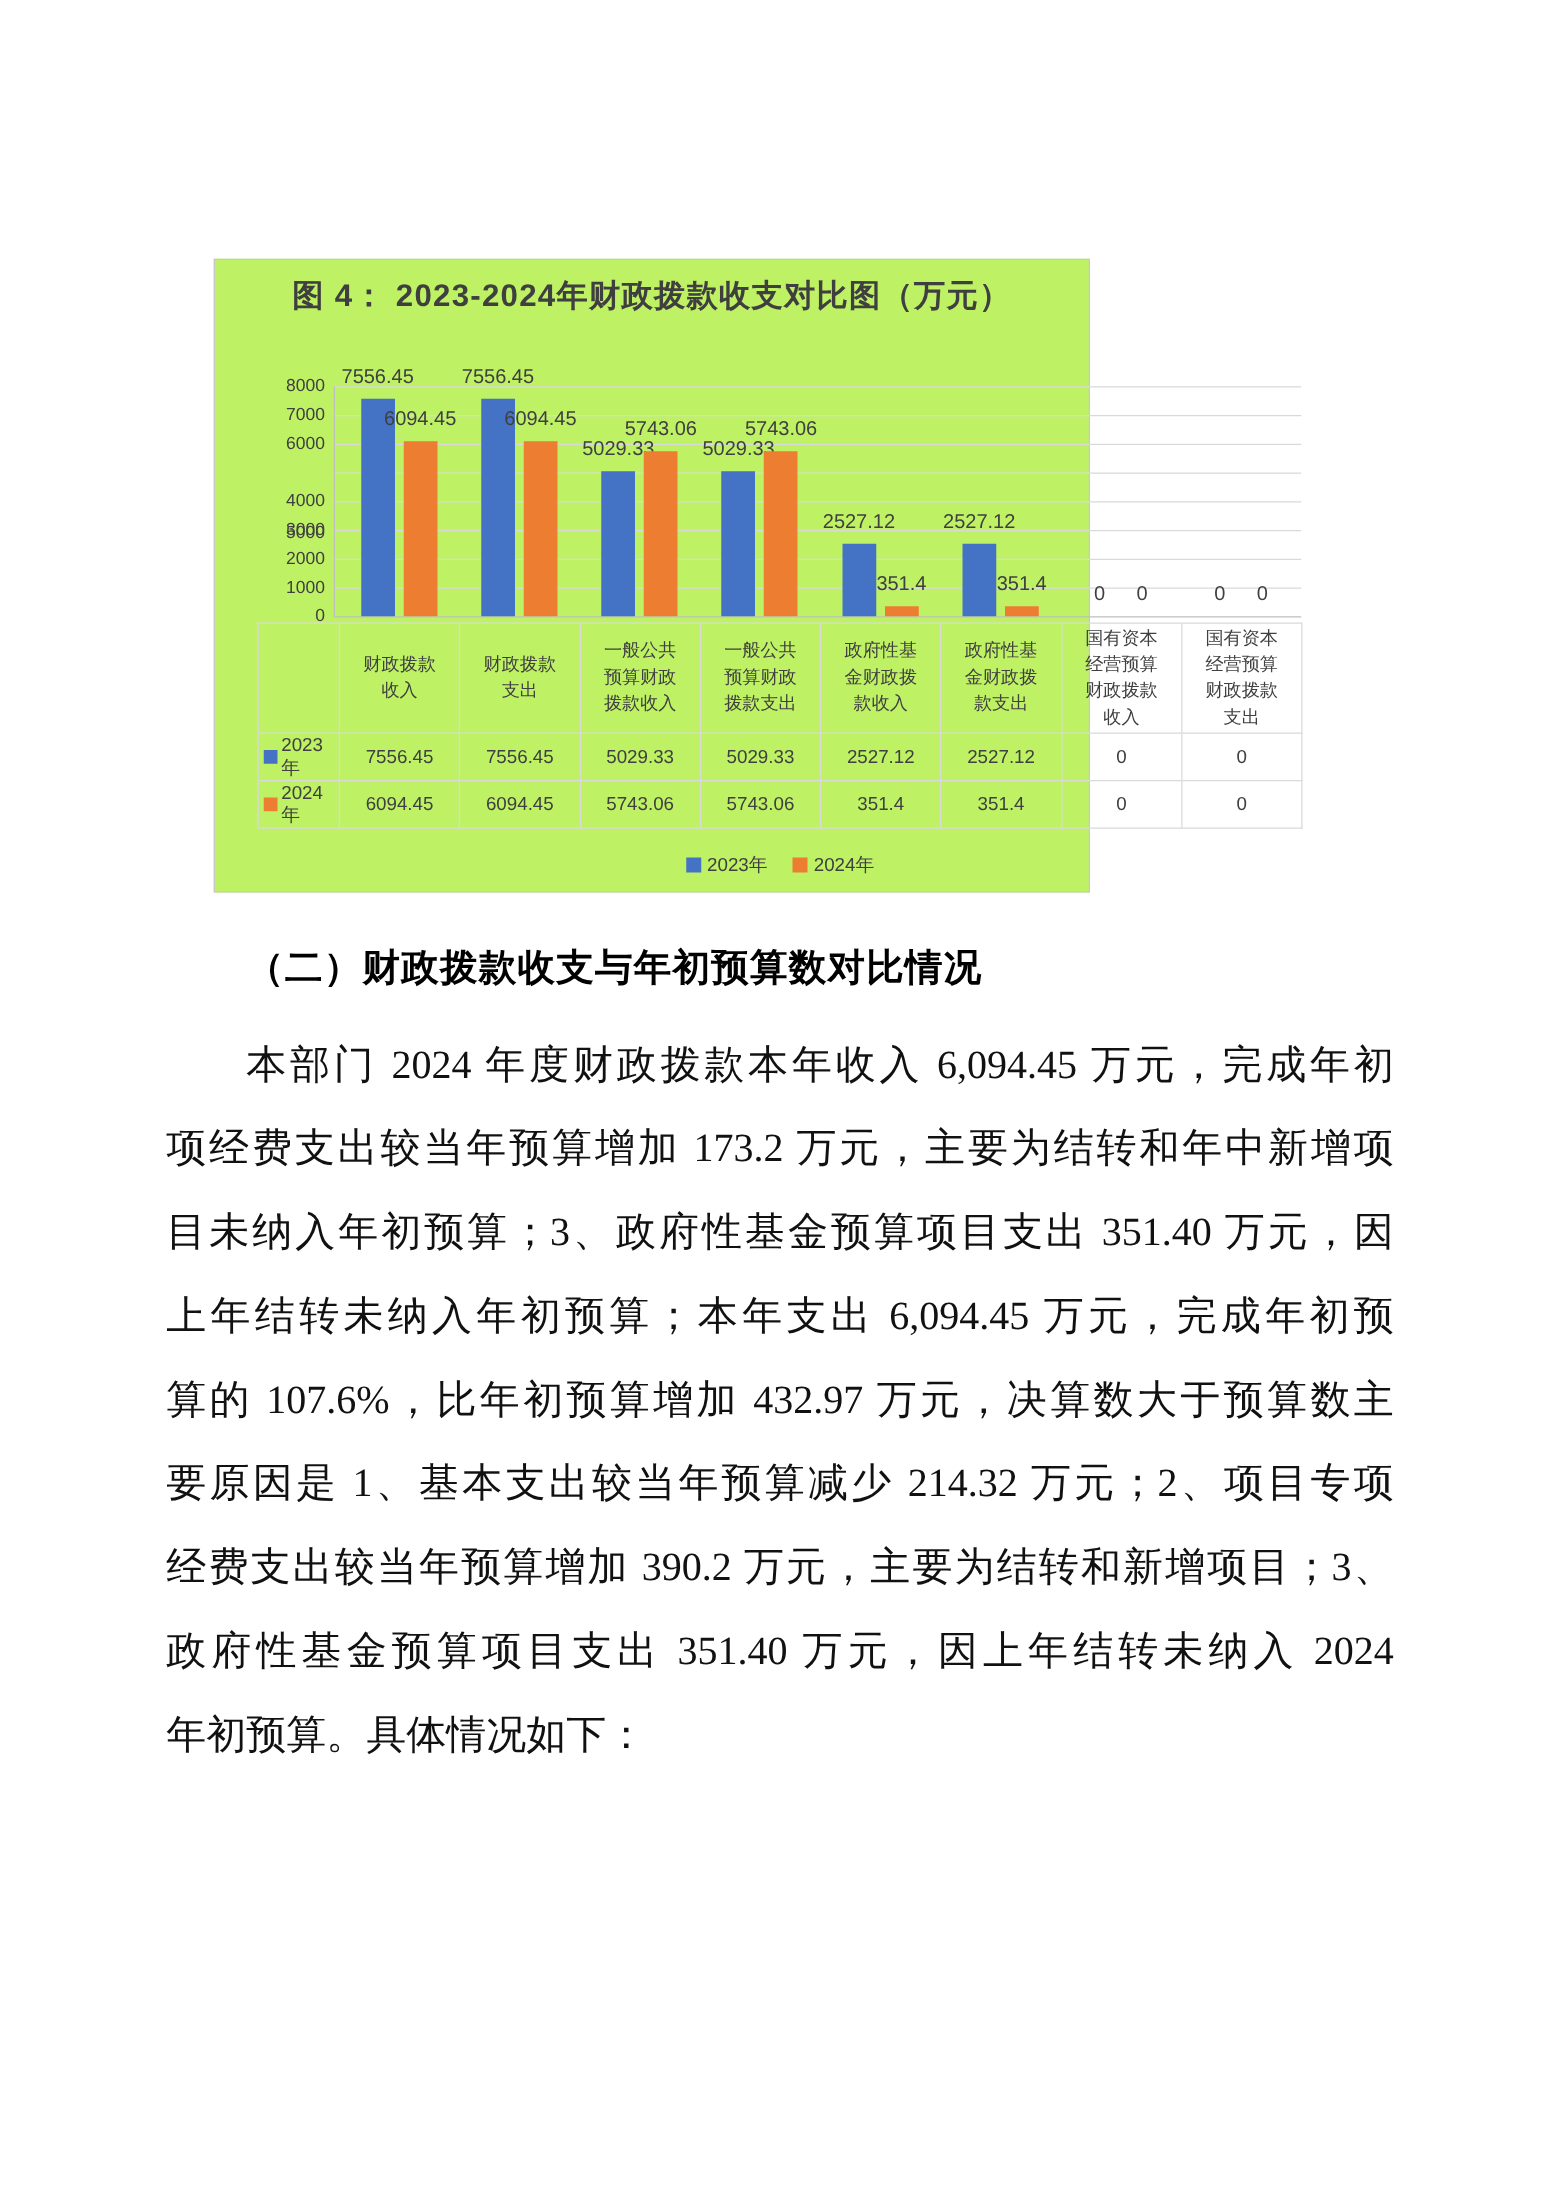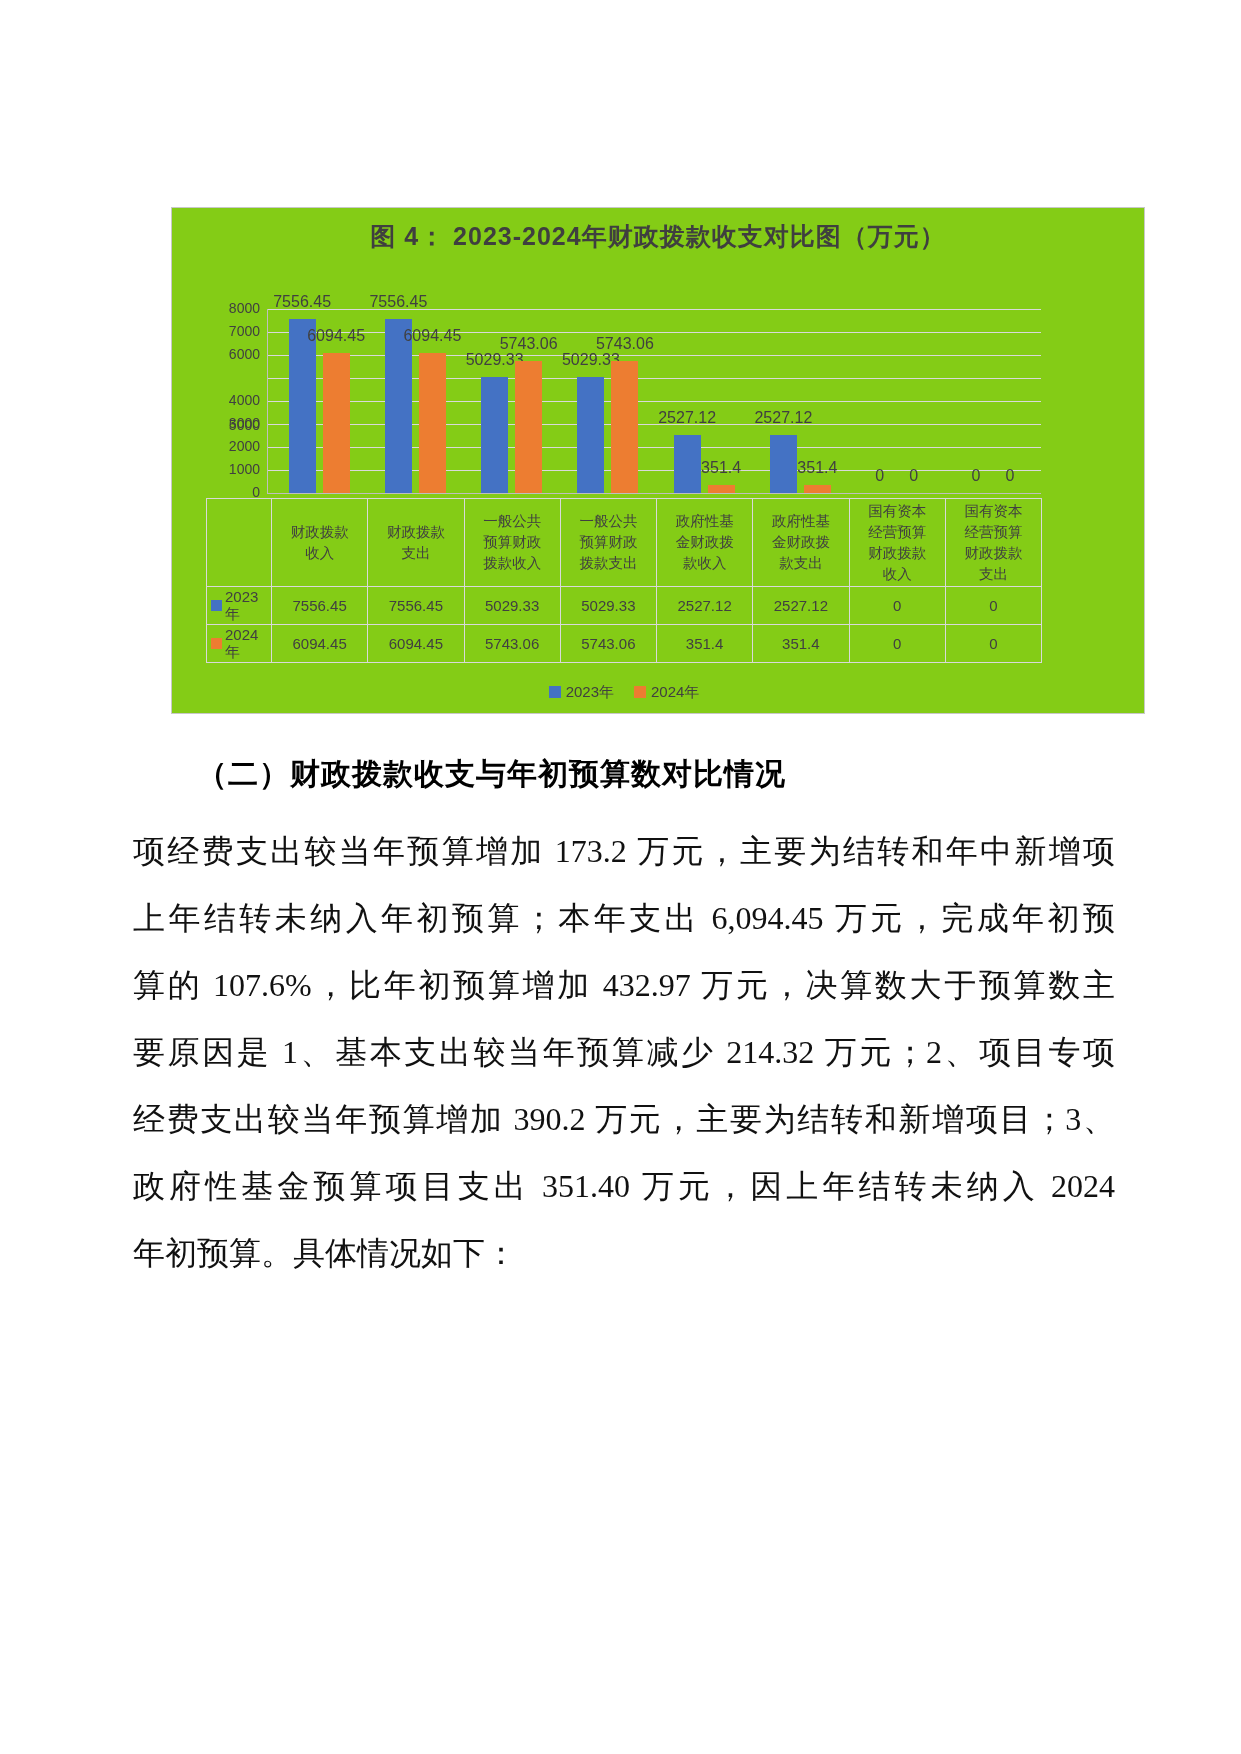--- a/index.html
+++ b/index.html
@@ -2,22 +2,22 @@
 <html><head>
 <meta charset="utf-8">
 <style>
   html,body{margin:0;padding:0;}
   body{
     width:1241px;height:1754px;background:#ffffff;position:relative;
     font-family:"Liberation Sans","DejaVu Sans",sans-serif;overflow:hidden;
   }
   
   .chart-panel{
-    position:absolute;left:171px;top:207px;width:974px;height:507px;
-    background:#84cc16;border:1px solid #c8c8c8;box-sizing:border-box;
+    position:absolute;left:171px;top:207px;width:701px;height:507px;
+    background:#bef264;border:1px solid #c8c8c8;box-sizing:border-box;
   }
   .chart-title{
     position:absolute;left:0;top:12px;width:100%;text-align:center;
     font-size:25px;font-weight:bold;color:#3f3f3f;letter-spacing:1px;
   }
   .gridline{position:absolute;height:1px;background:#d9d9d9;}
   .gridline.baseline{background:#bfbfbf;}
   .axis-line{position:absolute;width:1px;background:#bfbfbf;}
   .ytick{
     position:absolute;width:68px;text-align:right;font-size:14px;color:#404040;
@@ -181,20 +181,22 @@
     <div class="bar-label" style="left: 549.125px; top: 251px;">351.4</div>
     <div class="bar" style="left: 631.875px; top: 277px; width: 27px; height: 8px; background: rgb(237, 125, 49);"></div>
     <div class="bar-label" style="left: 645.375px; top: 251px;">351.4</div>
     <div class="bar-label" style="left: 741.625px; top: 259px;">0</div>
     <div class="bar-label" style="left: 837.875px; top: 259px;">0</div>
   </div>
 
 <div class="section-heading">（二）财政拨款收支与年初预算数对比情况</div>
 
 <div class="body-paragraph">
+  <div class="body-line first">本部门 2024 年度财政拨款本年收入 6,094.45 万元，完成年初</div>
   <div class="body-line">项经费支出较当年预算增加 173.2 万元，主要为结转和年中新增项</div>
+  <div class="body-line">目未纳入年初预算；3、政府性基金预算项目支出 351.40 万元，因</div>
   <div class="body-line">上年结转未纳入年初预算；本年支出 6,094.45 万元，完成年初预</div>
   <div class="body-line">算的 107.6%，比年初预算增加 432.97 万元，决算数大于预算数主</div>
   <div class="body-line">要原因是 1、基本支出较当年预算减少 214.32 万元；2、项目专项</div>
   <div class="body-line">经费支出较当年预算增加 390.2 万元，主要为结转和新增项目；3、</div>
   <div class="body-line">政府性基金预算项目支出 351.40 万元，因上年结转未纳入 2024</div>
   <div class="body-line last">年初预算。具体情况如下：</div>
 </div>
 
 </body></html>

